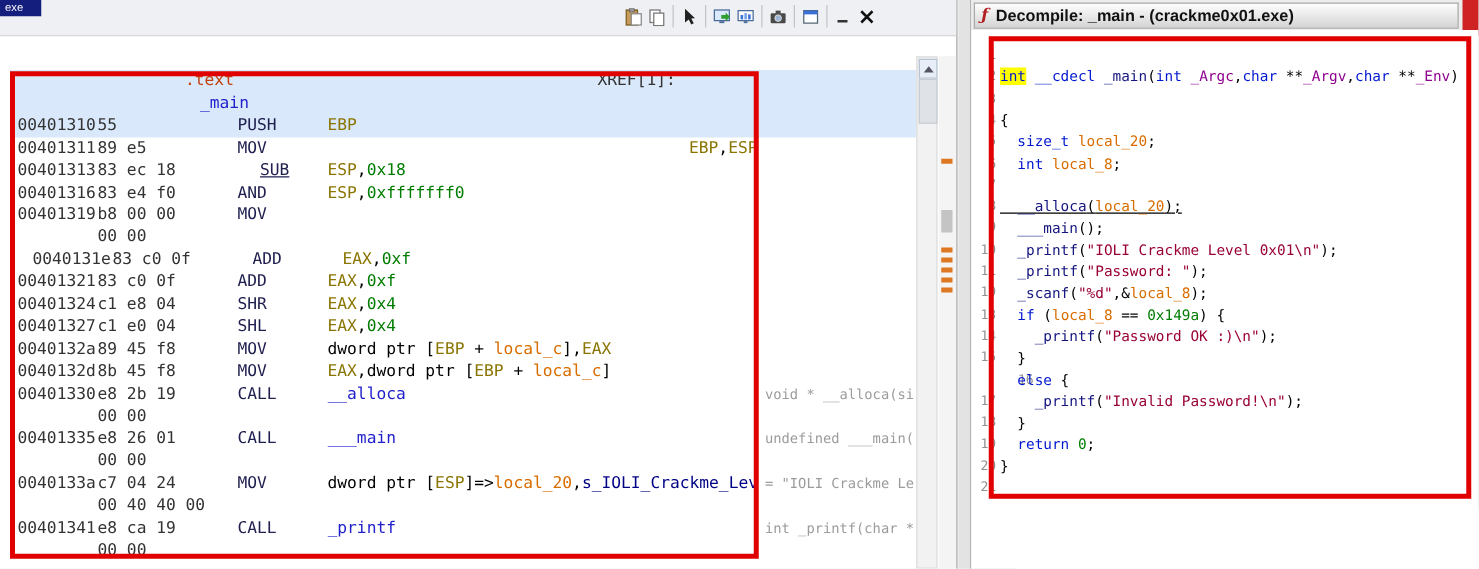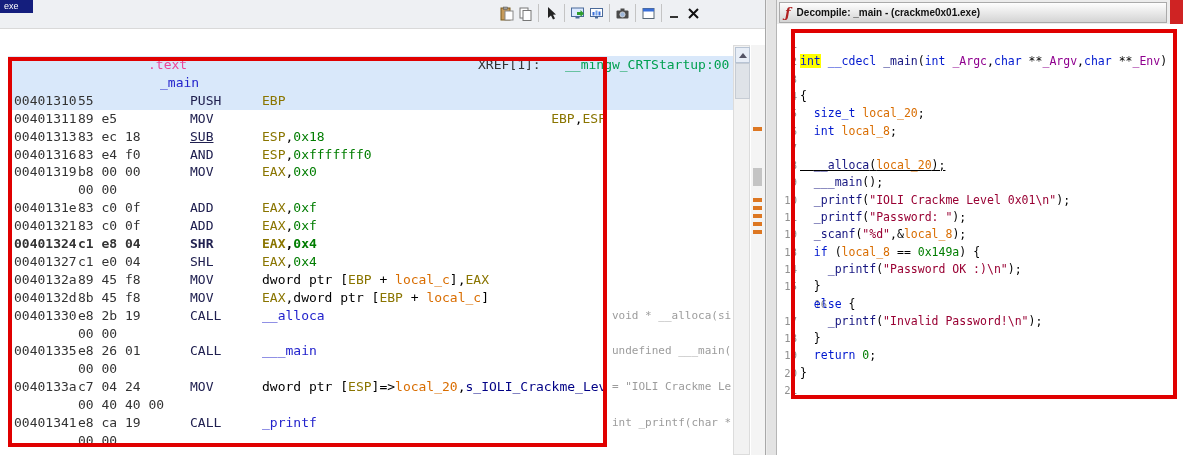--- a/index.html
+++ b/index.html
@@ -42,21 +42,21 @@
   .divider{position:absolute;left:767px;top:0;width:10px;height:455px;background:#e3e3e3;
            border-right:1px solid #b5b5b5;box-sizing:border-box;}
 
   
   .right-panel{position:absolute;left:777px;top:0;width:406px;height:455px;background:#ececec;overflow:hidden;}
   .dtitle{position:absolute;left:2px;top:2px;width:388px;height:21px;
           background:linear-gradient(#fefefe,#d4d4d4);border:1px solid #aaa;box-sizing:border-box;
           display:flex;align-items:center;}
   .dicon{color:#b02020;font-family:"DejaVu Serif",serif;font-style:italic;font-weight:bold;
          font-size:13px;margin:0 6px 0 5px;}
-  .dtitle-text{font-size:10px;font-weight:bold;color:#111;}
+  .dtitle-text{font-size:13px;font-weight:bold;color:#111;}
   .red-corner{position:absolute;left:393px;top:0;width:13px;height:29px;background:#cf2323;}
   .dbody{position:absolute;left:0;top:24px;width:406px;height:431px;background:#fff;}
   #line-numbers{position:absolute;left:0;top:0;width:20px;height:431px;}
   .dnum{position:absolute;left:0;width:20px;text-align:right;font-family:"DejaVu Sans Mono",monospace;
         font-size:10.5px;line-height:17px;color:#909090;}
   #decomp-lines{position:absolute;left:0;top:0;width:330px;height:431px;}
   .dline{position:absolute;left:23px;height:17px;font-family:"DejaVu Sans Mono",monospace;
          font-size:11.5px;line-height:17px;white-space:pre;}
   .box-right{left:14px;top:5px;width:386px;height:370px;}
 
@@ -64,21 +64,21 @@
   .tk-plain{color:#000}
   .tk-addr{color:#333}
   .tk-bytes{color:#333}
   .tk-mn{color:#202050}
   .tk-reg{color:#8a7500}
   .tk-const{color:#007d00}
   .tk-var{color:#d96d00}
   .tk-func{color:#2222cc}
   .tk-sym{color:#000085}
   .tk-sig{color:#9c9c9c}
-  .tk-sec{color:#ec4899}
+  .tk-sec{color:#c2410c}
   .tk-xref{color:#333}
   .tk-xreft{color:#00a050}
   .tk-label{color:#2222cc}
   
   .dk-plain{color:#000}
   .dk-type{color:#0018cf}
   .dk-kw{color:#0018cf}
   .dk-func{color:#151580}
   .dk-param{color:#8f008f}
   .dk-var{color:#d96d00}
@@ -155,31 +155,31 @@
         <span class="tbicon">
           <svg width="15" height="15" viewBox="0 0 15 15">
               <path d="M3 3 L12 12 M12 3 L3 12" stroke="#111" stroke-width="2"></path>
             </svg>
         </span>
       </div>
     </div>
 
     <div class="hl-band"></div>
     <div id="listing-rows">
-        <div class="lrow" style="top: 56px;"><span class="labs tk-sec" style="left: 136px;">.text</span><span class="labs tk-xref" style="left: 466px;">XREF[1]:</span><span class="labs tk-xreft" style="left: 553px;">__mingw_CRTStartup:00</span></div>
+        <div class="lrow" style="top: 56px;"><span class="labs tk-sec" style="left: 136px;">.text</span><span class="labs tk-xref" style="left: 466px;">XREF[1]:</span></div>
         <div class="lrow" style="top: 73.9px;"><span class="labs tk-label" style="left: 148px;">_main</span></div>
         <div class="lrow" style="top: 91.8px;"><span class="labs tk-addr" style="left: 2px;">00401310</span><span class="labs tk-bytes" style="left: 66px;">55</span><span class="labs tk-mn" style="left: 178px;">PUSH</span><span class="labs ops" style="left: 250px;"><span class="tk-reg">EBP</span></span></div>
         <div class="lrow" style="top: 109.7px;"><span class="labs tk-addr" style="left: 2px;">00401311</span><span class="labs tk-bytes" style="left: 66px;">89 e5</span><span class="labs tk-mn" style="left: 178px;">MOV</span><span class="labs ops" style="left: 250px; text-align: right;"><span class="tk-reg">EBP</span><span class="tk-plain">,</span><span class="tk-reg">ESP</span></span></div>
-        <div class="lrow" style="top: 127.6px;"><span class="labs tk-addr" style="left: 2px;">00401313</span><span class="labs tk-bytes" style="left: 66px;">83 ec 18</span><span class="labs tk-mn" style="left: 178px; text-decoration: underline;">SUB</span><span class="labs ops" style="left: 250px;"><span class="tk-reg">ESP</span><span class="tk-plain">,</span><span class="tk-const">0x18</span></span></div>
+        <div class="lrow" style="top: 127.6px;"><span class="labs tk-addr" style="left: 2px;">00401313</span><span class="labs tk-bytes" style="left: 66px;">83 ec 18</span><span class="labs tk-mn" style="left: 196px; text-decoration: underline;">SUB</span><span class="labs ops" style="left: 250px;"><span class="tk-reg">ESP</span><span class="tk-plain">,</span><span class="tk-const">0x18</span></span></div>
         <div class="lrow" style="top: 145.5px; text-decoration: underline;"><span class="labs tk-addr" style="left: 2px;">00401316</span><span class="labs tk-bytes" style="left: 66px;">83 e4 f0</span><span class="labs tk-mn" style="left: 178px;">AND</span><span class="labs ops" style="left: 250px;"><span class="tk-reg">ESP</span><span class="tk-plain">,</span><span class="tk-const">0xfffffff0</span></span></div>
-        <div class="lrow" style="top: 163.4px;"><span class="labs tk-addr" style="left: 2px;">00401319</span><span class="labs tk-bytes" style="left: 66px;">b8 00 00</span><span class="labs tk-mn" style="left: 178px;">MOV</span><span class="labs ops" style="left: 250px;"><span class="tk-reg">EAX</span><span class="tk-plain">,</span><span class="tk-const">0x0</span></span></div>
+        <div class="lrow" style="top: 163.4px;"><span class="labs tk-addr" style="left: 2px;">00401319</span><span class="labs tk-bytes" style="left: 66px;">b8 00 00</span><span class="labs tk-mn" style="left: 178px;">MOV</span></div>
         <div class="lrow" style="top: 181.3px;"><span class="labs tk-bytes" style="left: 66px;">00 00</span></div>
-        <div class="lrow" style="top: 199.2px;"><span class="labs tk-addr" style="left: 2px;">0040131e</span><span class="labs tk-bytes" style="left: 66px;">83 c0 0f</span><span class="labs tk-mn" style="left: 178px;">ADD</span><span class="labs ops" style="left: 250px;"><span class="tk-reg">EAX</span><span class="tk-plain">,</span><span class="tk-const">0xf</span></span></div>
+        <div class="lrow" style="top: 199.2px; margin-left: 12px;"><span class="labs tk-addr" style="left: 2px;">0040131e</span><span class="labs tk-bytes" style="left: 66px;">83 c0 0f</span><span class="labs tk-mn" style="left: 178px;">ADD</span><span class="labs ops" style="left: 250px;"><span class="tk-reg">EAX</span><span class="tk-plain">,</span><span class="tk-const">0xf</span></span></div>
         <div class="lrow" style="top: 217.1px;"><span class="labs tk-addr" style="left: 2px;">00401321</span><span class="labs tk-bytes" style="left: 66px;">83 c0 0f</span><span class="labs tk-mn" style="left: 178px;">ADD</span><span class="labs ops" style="left: 250px;"><span class="tk-reg">EAX</span><span class="tk-plain">,</span><span class="tk-const">0xf</span></span></div>
-        <div class="lrow" style="top: 235px; font-weight: bold;"><span class="labs tk-addr" style="left: 2px;">00401324</span><span class="labs tk-bytes" style="left: 66px;">c1 e8 04</span><span class="labs tk-mn" style="left: 178px;">SHR</span><span class="labs ops" style="left: 250px;"><span class="tk-reg">EAX</span><span class="tk-plain">,</span><span class="tk-const">0x4</span></span></div>
+        <div class="lrow" style="top: 235px;"><span class="labs tk-addr" style="left: 2px;">00401324</span><span class="labs tk-bytes" style="left: 66px;">c1 e8 04</span><span class="labs tk-mn" style="left: 178px;">SHR</span><span class="labs ops" style="left: 250px;"><span class="tk-reg">EAX</span><span class="tk-plain">,</span><span class="tk-const">0x4</span></span></div>
         <div class="lrow" style="top: 252.9px;"><span class="labs tk-addr" style="left: 2px;">00401327</span><span class="labs tk-bytes" style="left: 66px;">c1 e0 04</span><span class="labs tk-mn" style="left: 178px;">SHL</span><span class="labs ops" style="left: 250px;"><span class="tk-reg">EAX</span><span class="tk-plain">,</span><span class="tk-const">0x4</span></span></div>
         <div class="lrow" style="top: 270.8px;"><span class="labs tk-addr" style="left: 2px;">0040132a</span><span class="labs tk-bytes" style="left: 66px;">89 45 f8</span><span class="labs tk-mn" style="left: 178px;">MOV</span><span class="labs ops" style="left: 250px;"><span class="tk-plain">dword ptr [</span><span class="tk-reg">EBP</span><span class="tk-plain"> + </span><span class="tk-var">local_c</span><span class="tk-plain">],</span><span class="tk-reg">EAX</span></span></div>
         <div class="lrow" style="top: 288.7px;"><span class="labs tk-addr" style="left: 2px;">0040132d</span><span class="labs tk-bytes" style="left: 66px;">8b 45 f8</span><span class="labs tk-mn" style="left: 178px;">MOV</span><span class="labs ops" style="left: 250px;"><span class="tk-reg">EAX</span><span class="tk-plain">,dword ptr [</span><span class="tk-reg">EBP</span><span class="tk-plain"> + </span><span class="tk-var">local_c</span><span class="tk-plain">]</span></span></div>
         <div class="lrow" style="top: 306.6px;"><span class="labs tk-addr" style="left: 2px;">00401330</span><span class="labs tk-bytes" style="left: 66px;">e8 2b 19</span><span class="labs tk-mn" style="left: 178px;">CALL</span><span class="labs ops" style="left: 250px;"><span class="tk-func">__alloca</span></span><span class="labs tk-sig sig" style="left: 600px;">void * __alloca(si</span></div>
         <div class="lrow" style="top: 324.5px;"><span class="labs tk-bytes" style="left: 66px;">00 00</span></div>
         <div class="lrow" style="top: 342.4px;"><span class="labs tk-addr" style="left: 2px;">00401335</span><span class="labs tk-bytes" style="left: 66px;">e8 26 01</span><span class="labs tk-mn" style="left: 178px;">CALL</span><span class="labs ops" style="left: 250px;"><span class="tk-func">___main</span></span><span class="labs tk-sig sig" style="left: 600px;">undefined ___main(</span></div>
         <div class="lrow" style="top: 360.3px;"><span class="labs tk-bytes" style="left: 66px;">00 00</span></div>
         <div class="lrow" style="top: 378.2px;"><span class="labs tk-addr" style="left: 2px;">0040133a</span><span class="labs tk-bytes" style="left: 66px;">c7 04 24</span><span class="labs tk-mn" style="left: 178px;">MOV</span><span class="labs ops" style="left: 250px;"><span class="tk-plain">dword ptr [</span><span class="tk-reg">ESP</span><span class="tk-plain">]=&gt;</span><span class="tk-var">local_20</span><span class="tk-plain">,</span><span class="tk-sym">s_IOLI_Crackme_Level...</span></span><span class="labs tk-sig sig" style="left: 600px;">= "IOLI Crackme Le</span></div>
         <div class="lrow" style="top: 396.1px;"><span class="labs tk-bytes" style="left: 66px;">00 40 40 00</span></div>
         <div class="lrow" style="top: 414px;"><span class="labs tk-addr" style="left: 2px;">00401341</span><span class="labs tk-bytes" style="left: 66px;">e8 ca 19</span><span class="labs tk-mn" style="left: 178px;">CALL</span><span class="labs ops" style="left: 250px;"><span class="tk-func">_printf</span></span><span class="labs tk-sig sig" style="left: 600px;">int _printf(char *</span></div>

